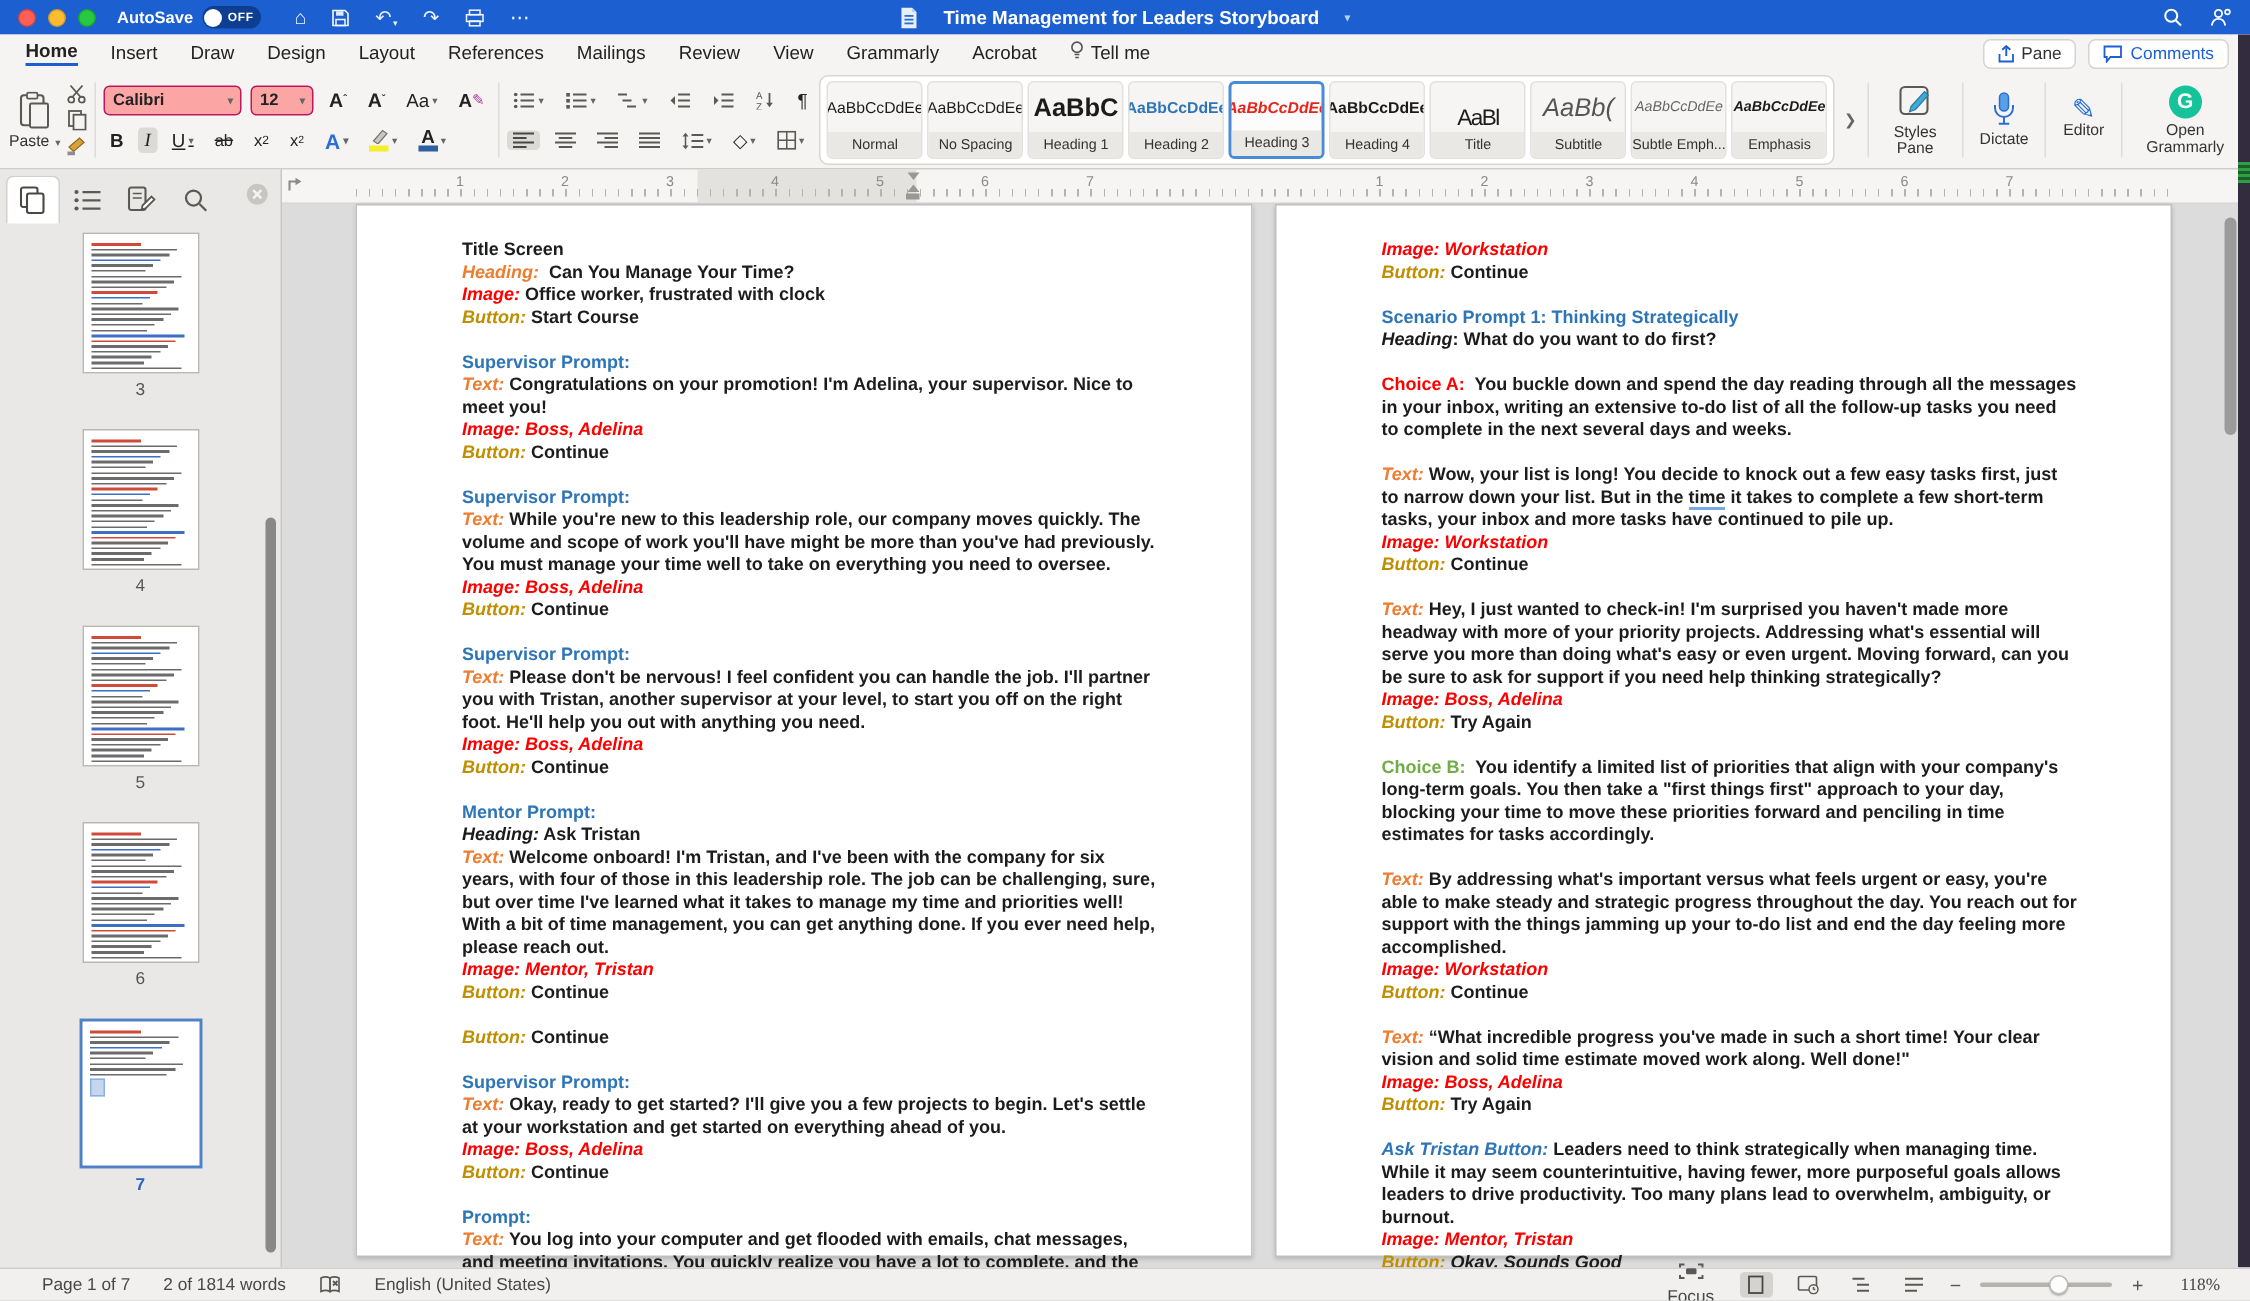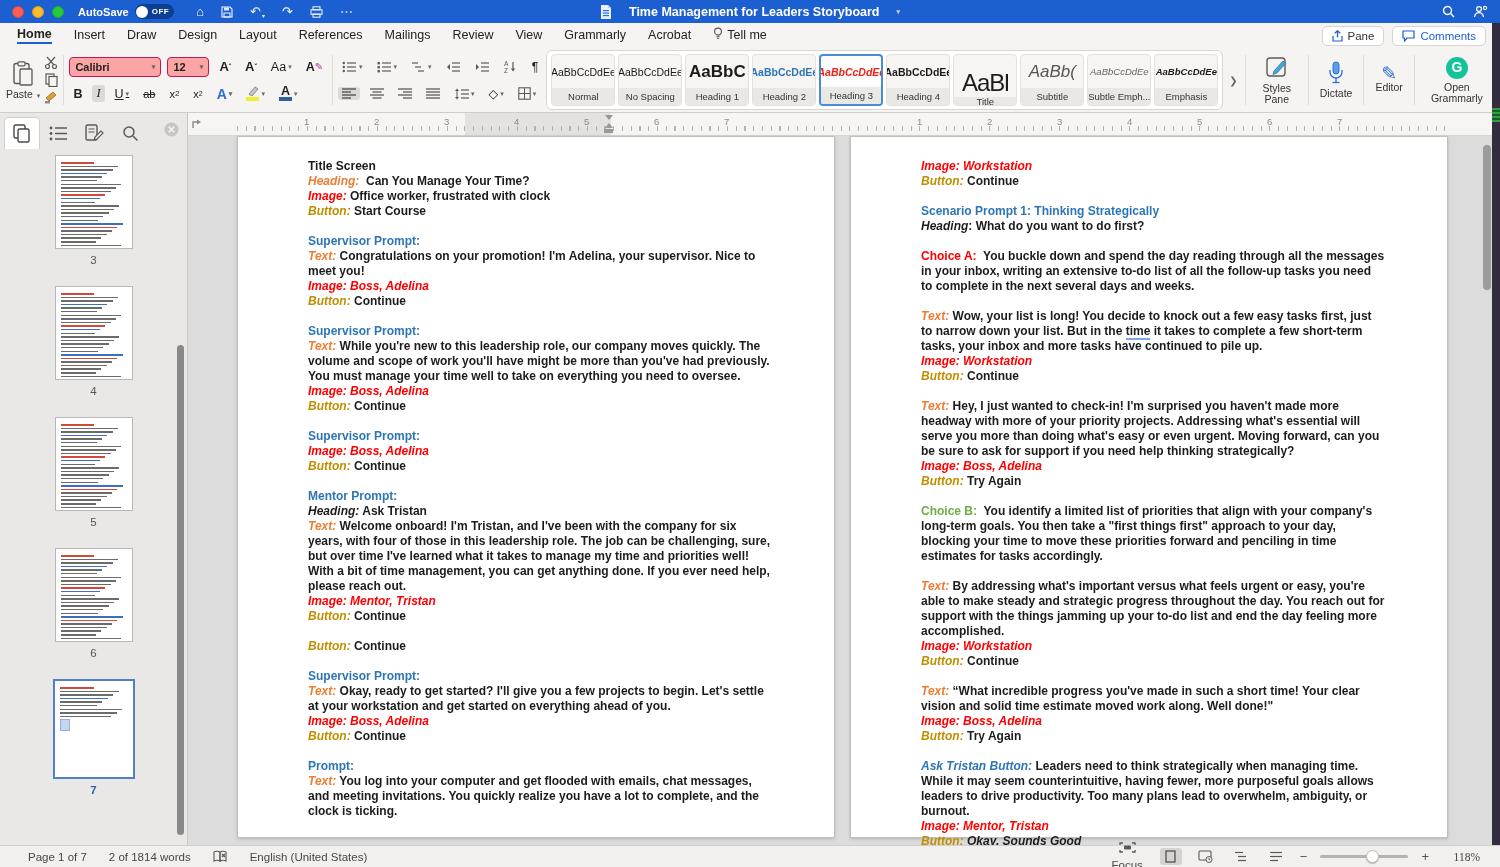--- a/index.html
+++ b/index.html
@@ -58,21 +58,21 @@
   .gallery{background:#fff;border:1px solid #d8d6d3;border-radius:6px;display:flex;align-items:center;gap:3px;padding:3px 4px;margin:0 4px;}
   .style-card{width:64px;height:52px;background:#f6f5f3;border:1px solid #e3e1de;border-radius:4px;overflow:hidden;display:flex;flex-direction:column;flex:none;}
   .style-card .sample{flex:1;display:flex;align-items:center;justify-content:center;white-space:nowrap;color:#1b1b1b;}
   .style-card .slabel{height:17px;background:#e9e8e5;font-size:9.5px;color:#333;display:flex;align-items:center;justify-content:center;white-space:nowrap;overflow:hidden;}
   .style-card.selected{border:2px solid #4a8bd8;background:#fcfcfc;}
   .k-normal .sample,.k-nospacing .sample{font-size:10.5px;}
   .k-h1 .sample{font-size:17px;font-weight:700;}
   .k-h2 .sample{font-size:10.5px;font-weight:700;color:#2E75B6;}
   .k-h3 .sample{font-size:10.5px;font-weight:700;font-style:italic;color:#e8231a;}
   .k-h4 .sample{font-size:10.5px;font-weight:700;}
-  .k-title .sample{font-size:24px;letter-spacing:-1px;margin-top:14px;}
+  .k-title .sample{font-size:15px;letter-spacing:-1px;margin-top:14px;}
   .k-subtitle .sample{font-size:17px;font-style:italic;color:#555;}
   .k-subtle .sample{font-size:9.5px;font-style:italic;color:#666;}
   .k-emphasis .sample{font-size:9.5px;font-style:italic;font-weight:700;}
   .gal-chev{font-size:10px;color:#666;padding:0 2px;}
   .bigbtn{display:flex;flex-direction:column;align-items:center;justify-content:center;gap:3px;font-size:10.5px;color:#333;text-align:center;line-height:11px;padding:0 6px;}
   .gram-circle{width:22px;height:22px;border-radius:50%;background:#15c39a;color:#fff;font-weight:700;font-size:14px;display:flex;align-items:center;justify-content:center;}
   .editor-glyph{font-size:19px;color:#2a6fd4;}
 
   
   .main{display:flex;height:732px;position:relative;}
@@ -750,20 +750,21 @@
           <p class="line"><span class="r-orange">Text:</span><span> Congratulations on your promotion! I'm Adelina, your supervisor. Nice to meet you!</span></p>
           <p class="line"><span class="r-red">Image: Boss, Adelina</span></p>
           <p class="line"><span class="r-olive">Button:</span><span> Continue</span></p>
           <p class="line">&nbsp;</p>
           <p class="line"><span class="r-blue">Supervisor Prompt:</span></p>
           <p class="line"><span class="r-orange">Text:</span><span> While you're new to this leadership role, our company moves quickly. The volume and scope of work you'll have might be more than you've had previously. You must manage your time well to take on everything you need to oversee.</span></p>
           <p class="line"><span class="r-red">Image: Boss, Adelina</span></p>
           <p class="line"><span class="r-olive">Button:</span><span> Continue</span></p>
           <p class="line">&nbsp;</p>
           <p class="line"><span class="r-blue">Supervisor Prompt:</span></p>
+          <p class="line"><span class="r-orange">Text:</span><span> Please don't be nervous! I feel confident you can handle the job. I'll partner you with Tristan, another supervisor at your level, to start you off on the right foot. He'll help you out with anything you need.</span></p>
           <p class="line"><span class="r-red">Image: Boss, Adelina</span></p>
           <p class="line"><span class="r-olive">Button:</span><span> Continue</span></p>
           <p class="line">&nbsp;</p>
           <p class="line"><span class="r-blue">Mentor Prompt:</span></p>
           <p class="line"><span class="r-ital">Heading:</span><span> Ask Tristan</span></p>
           <p class="line"><span class="r-orange">Text:</span><span> Welcome onboard! I'm Tristan, and I've been with the company for six years, with four of those in this leadership role. The job can be challenging, sure, but over time I've learned what it takes to manage my time and priorities well! With a bit of time management, you can get anything done. If you ever need help, please reach out.</span></p>
           <p class="line"><span class="r-red">Image: Mentor, Tristan</span></p>
           <p class="line"><span class="r-olive">Button:</span><span> Continue</span></p>
           <p class="line">&nbsp;</p>
           <p class="line"><span class="r-olive">Button:</span><span> Continue</span></p>

